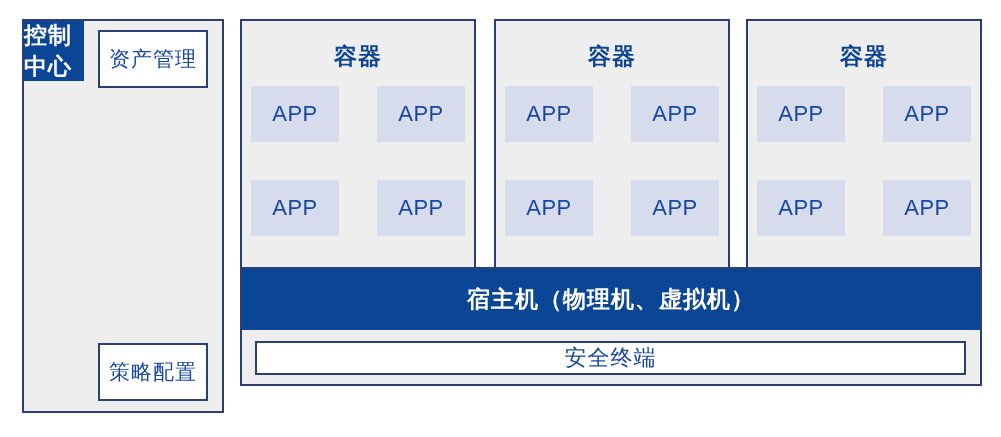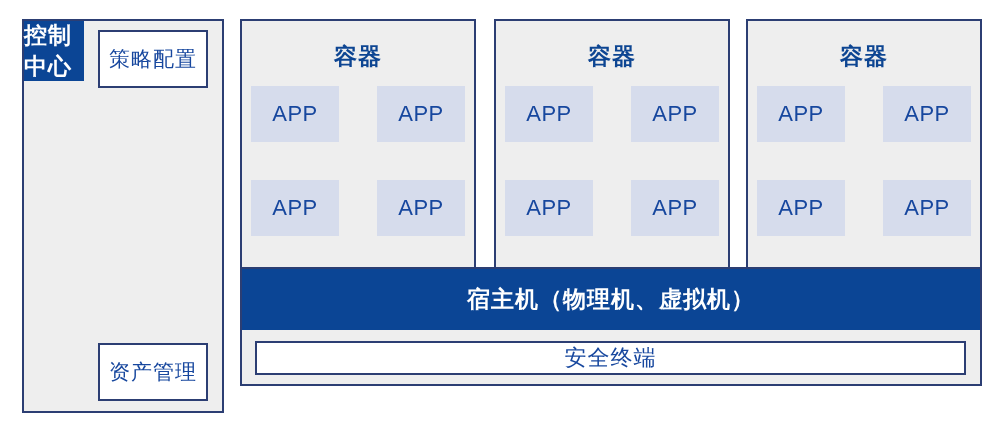--- a/index.html
+++ b/index.html
@@ -140,22 +140,22 @@
     justify-content: center;
     letter-spacing: 1px;
   }
 </style>
 </head>
 <body>
 
 <div class="panel" id="control-center">
   <div class="panel-header">控制中心</div>
   <div class="cc-body">
+    <div class="cc-item">资产管理</div>
     <div class="cc-item">策略配置</div>
-    <div class="cc-item">资产管理</div>
   </div>
 </div>
 
 <div class="panel container-panel" id="container-1">
   <div class="container-title">容器</div>
   <div class="app-grid">
     <div class="app-box">APP</div>
     <div class="app-box">APP</div>
     <div class="app-box">APP</div>
     <div class="app-box">APP</div>

